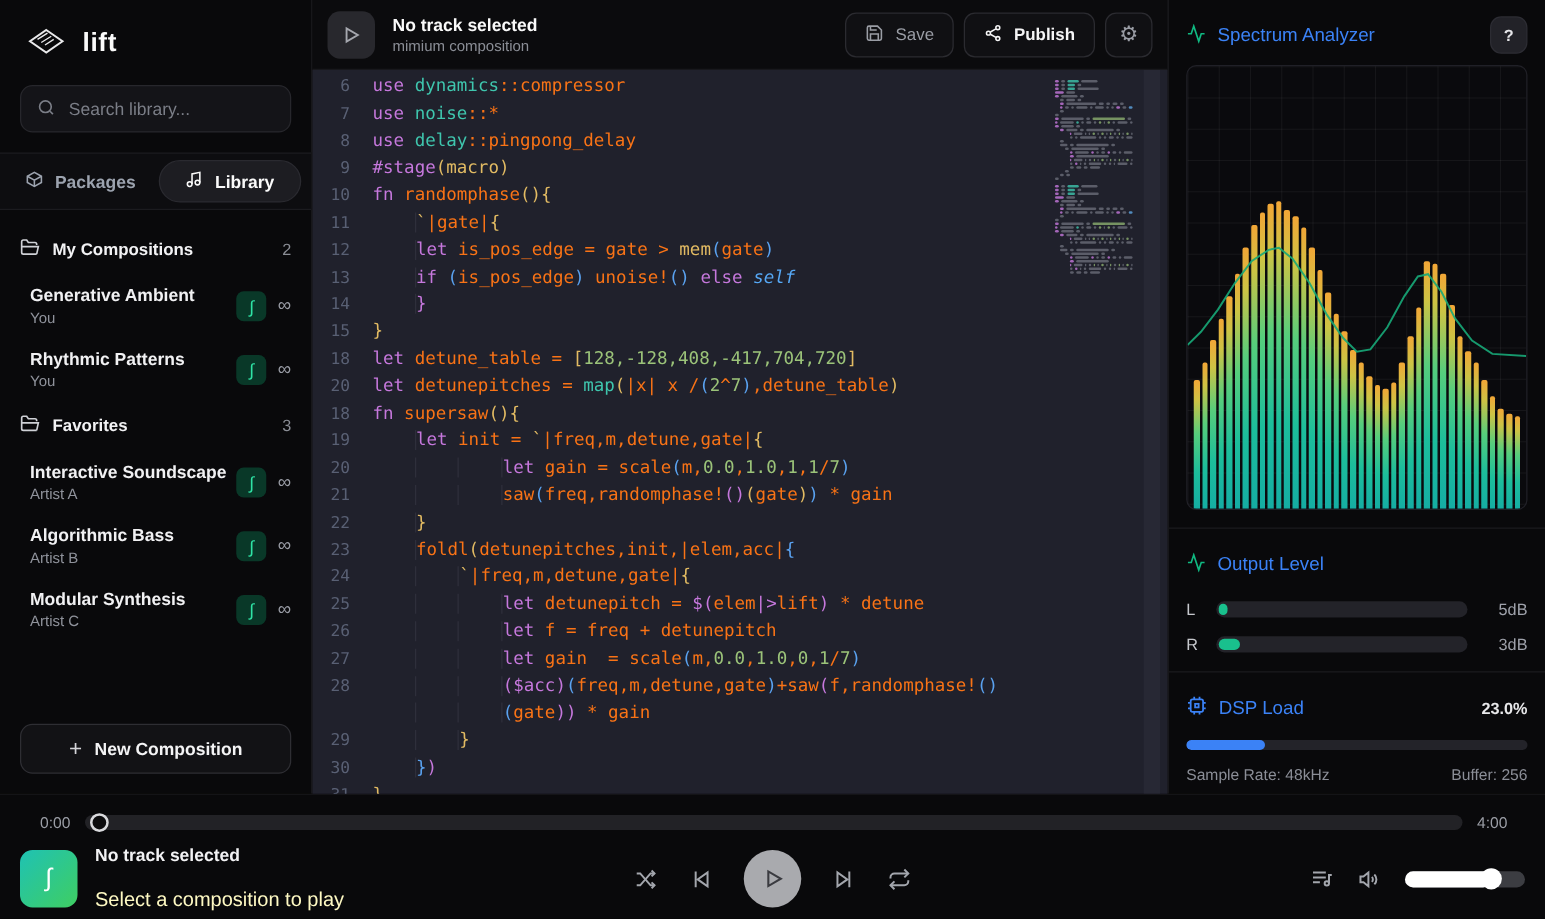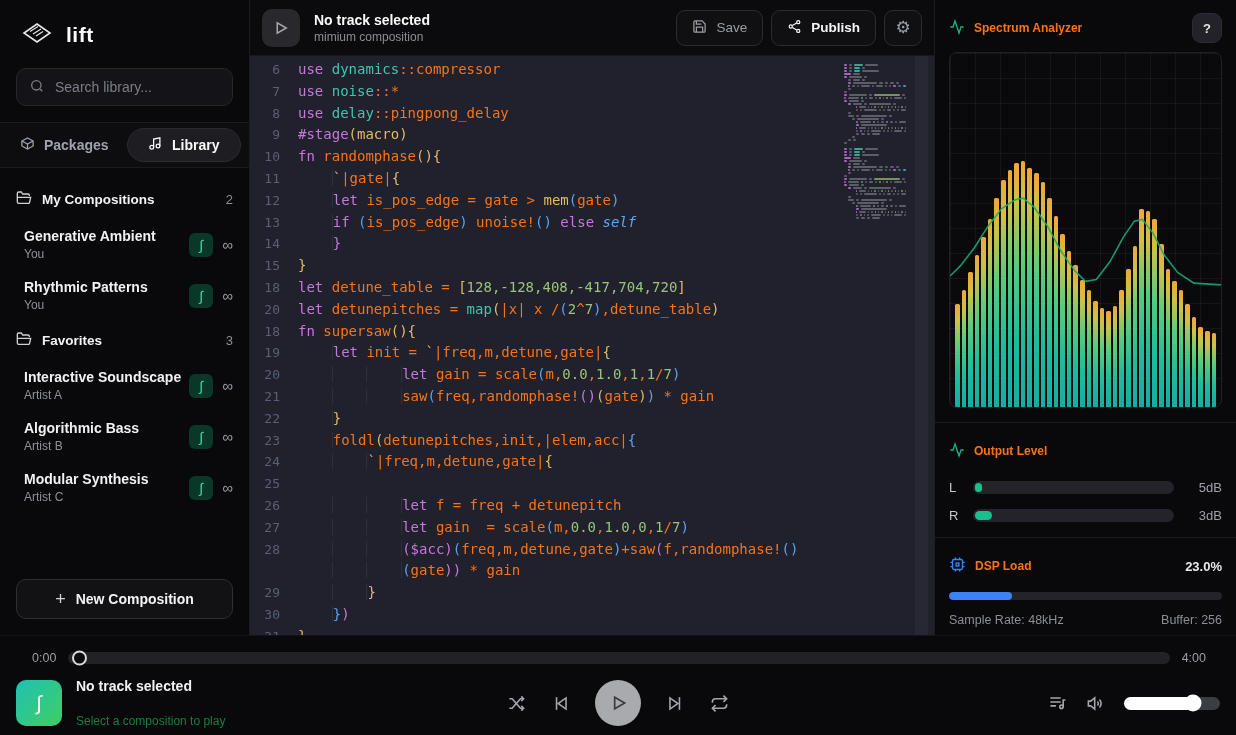--- a/index.html
+++ b/index.html
@@ -55,21 +55,21 @@
   .sf { color:#56a8f5; font-style:italic; } .tx { color:#f97316; }
   .minimap { position:absolute; top:8px; right:26px; width:64px; }
   .mm-row { display:flex; height:2px; margin-bottom:1px; }
   .mm-seg { height:2px; margin-right:2px; border-radius:1px; }
   .scrollbar { position:absolute; right:6px; top:0; bottom:0; width:13px; background:#272834; }
 
   
   .rightpanel { width:302px; flex:none; display:flex; flex-direction:column; background:#09090b; border-left:1px solid #1d1d21; }
   .rp-sec { padding:12px 14px 14px; border-bottom:1px solid #1b1b1f; }
   .rp-head { display:flex; align-items:center; gap:9px; height:32px; }
-  .rp-head .ttl { font-size:12px; font-weight:700; color:#f97316; }
+  .rp-head .ttl { font-size:15px; font-weight:400; color:#3b82f6; }
   .ic-green { color:#10b981; } .ic-blue { color:#3b82f6; }
   .help { margin-left:auto; width:30px; height:30px; border-radius:9px; background:#222228; border:1px solid #2c2c33; color:#e4e4e7; font-size:13px; font-weight:700; font-family:inherit; cursor:pointer; }
   .canvas { margin-top:8px; height:356px; border-radius:8px; background:#0a0a0d; border:1px solid #202027; position:relative; overflow:hidden;
     background-image:linear-gradient(rgba(255,255,255,.05) 1px, transparent 1px),linear-gradient(90deg, rgba(255,255,255,.05) 1px, transparent 1px);
     background-size:25px 25px; }
   .bars { position:absolute; left:5px; right:5px; top:0; bottom:0; display:flex; align-items:flex-end; gap:2px; }
   .bar { flex:1; border-radius:1.5px 1.5px 0 0;
     background:linear-gradient(to bottom,#f2a636 0%,#cdc344 16%,#56cd7c 42%,#1cbd9b 72%,#15ada3 100%); }
   .curve { position:absolute; inset:0; width:100%; height:100%; }
   .meter-row { display:flex; align-items:center; gap:12px; margin-top:13px; }
@@ -86,21 +86,21 @@
   
   .bottombar { height:100px; flex:none; background:#09090b; border-top:1px solid #141417; padding-top:9px; }
   .timeline { height:26px; display:flex; align-items:center; gap:12px; padding:0 30px 0 32px; }
   .t-label { font-size:12.5px; color:#9b9ea6; flex:none; }
   .t-track { flex:1; height:12px; border-radius:999px; background:#222226; position:relative; }
   .t-handle { position:absolute; width:15px; height:15px; border-radius:50%; border:2px solid #d9dadd; background:#0c0c0e; top:50%; transform:translateY(-50%); }
   .playerrow { height:64px; display:flex; align-items:center; padding:0 16px; position:relative; }
   .art { width:46px; height:46px; flex:none; border-radius:10px; background:linear-gradient(135deg,#1fc2b4,#3fce62); display:flex; align-items:center; justify-content:center; font-size:20px; color:#fff; }
   .now-meta { margin-left:14px; }
   .now-title { font-size:14px; font-weight:600; color:#f2f2f4; }
-  .now-sub { font-size:12px; color:#15803d; margin-top:20px; }
+  .now-sub { font-size:16px; color:#fef9c3; margin-top:20px; }
   .controls { position:absolute; left:50%; transform:translateX(-50%); display:flex; align-items:center; gap:25px; }
   .ctl { background:none; border:none; color:#a3a6ad; cursor:pointer; display:flex; align-items:center; }
   .play-big { width:46px; height:46px; border-radius:50%; background:#a9aaae; border:none; display:flex; align-items:center; justify-content:center; color:#3a3b40; cursor:pointer; }
   .rightctl { margin-left:auto; display:flex; align-items:center; gap:19px; }
   .vol-slider { width:96px; height:13px; border-radius:999px; background:#3c3d42; position:relative; }
   .vol-fill { height:100%; border-radius:999px; background:#ffffff; }
   .vol-knob { position:absolute; width:17px; height:17px; border-radius:50%; background:#ffffff; top:50%; transform:translate(-50%,-50%); }
 </style>
 </head>
 <body>
@@ -342,20 +342,21 @@
             <div class="cl">
               <span class="ln">23</span>
               <span class="ct"><span class="g">    </span><span class="tx">foldl</span><span class="py">(</span><span class="tx">detunepitches,init,|elem,acc|</span><span class="pb">{</span></span>
             </div>
             <div class="cl">
               <span class="ln">24</span>
               <span class="ct"><span class="g">    </span><span class="g">    </span><span class="py">`</span><span class="tx">|freq,m,detune,gate|</span><span class="py">{</span></span>
             </div>
             <div class="cl">
               <span class="ln">25</span>
+              <span class="ct"><span class="g">    </span><span class="g">    </span><span class="g">    </span><span class="kw">let</span><span class="tx"> detunepitch = </span><span class="kw">$</span><span class="pm">(</span><span class="tx">elem</span><span class="kw">|&gt;</span><span class="tx">lift</span><span class="pm">)</span><span class="tx"> * detune</span></span>
             </div>
             <div class="cl">
               <span class="ln">26</span>
               <span class="ct"><span class="g">    </span><span class="g">    </span><span class="g">    </span><span class="kw">let</span><span class="tx"> f = freq + detunepitch</span></span>
             </div>
             <div class="cl">
               <span class="ln">27</span>
               <span class="ct"><span class="g">    </span><span class="g">    </span><span class="g">    </span><span class="kw">let</span><span class="tx"> gain  = scale</span><span class="pb">(</span><span class="tx">m,</span><span class="num">0.0</span><span class="tx">,</span><span class="num">1.0</span><span class="tx">,</span><span class="num">0</span><span class="tx">,</span><span class="num">1</span><span class="tx">/</span><span class="num">7</span><span class="pb">)</span></span>
             </div>
             <div class="cl">

